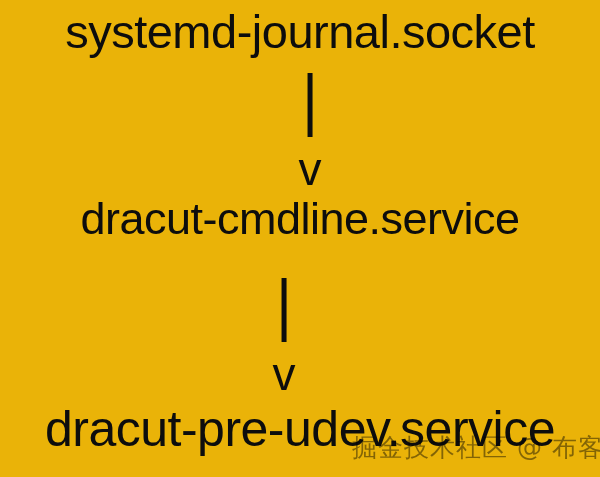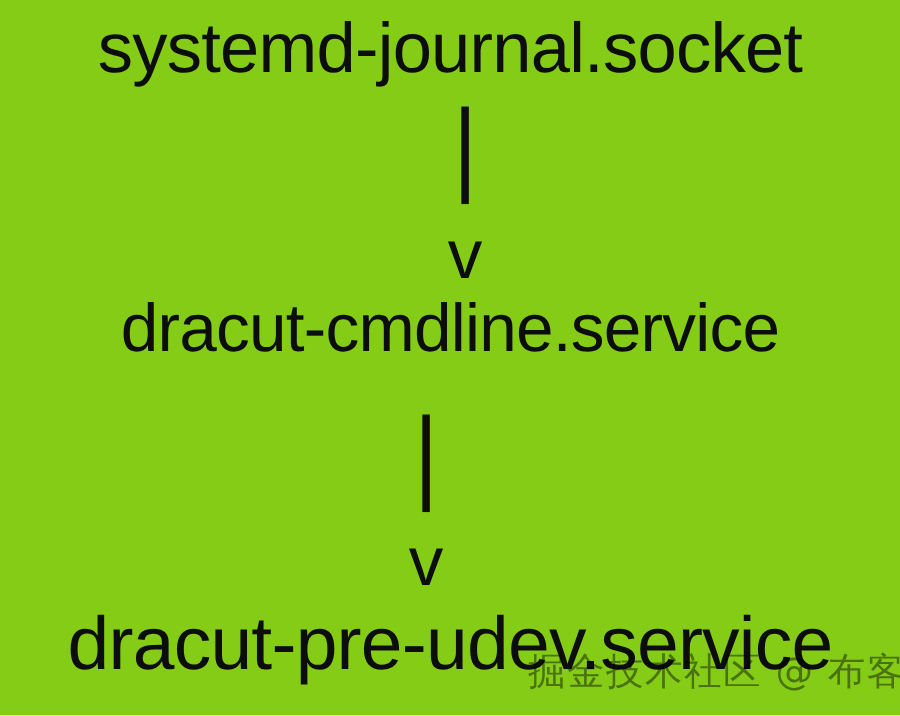--- a/index.html
+++ b/index.html
@@ -10,21 +10,21 @@
   }
   body {
     font-family: "Liberation Sans", sans-serif;
     -webkit-font-smoothing: antialiased;
   }
 
   #diagram-canvas {
     position: relative;
     width: 600px;
     height: 477px;
-    background: #84cc16;
+    background: #eab308;
     overflow: hidden;
   }
 
   
   .unit-node {
     position: absolute;
     left: 0;
     width: 600px;
     text-align: center;
     color: #0d0d0d;

